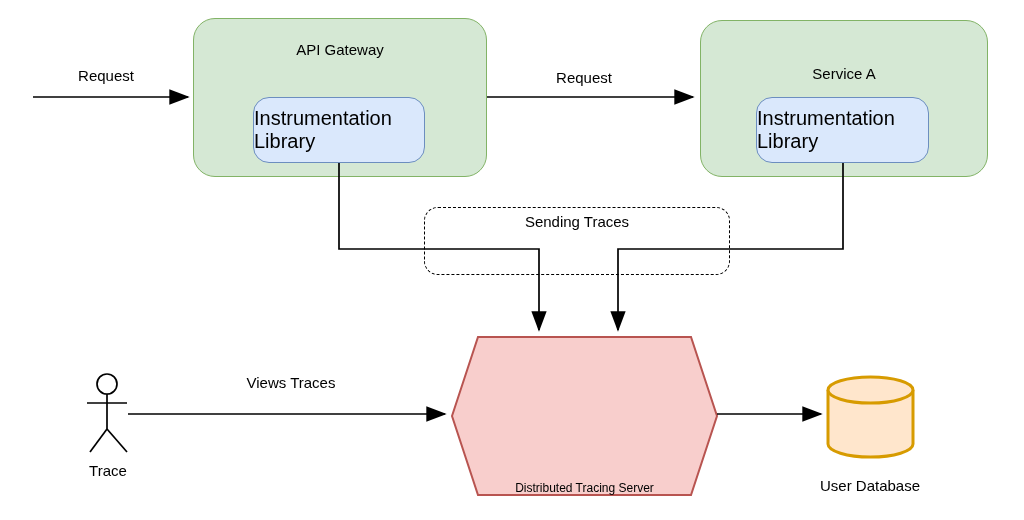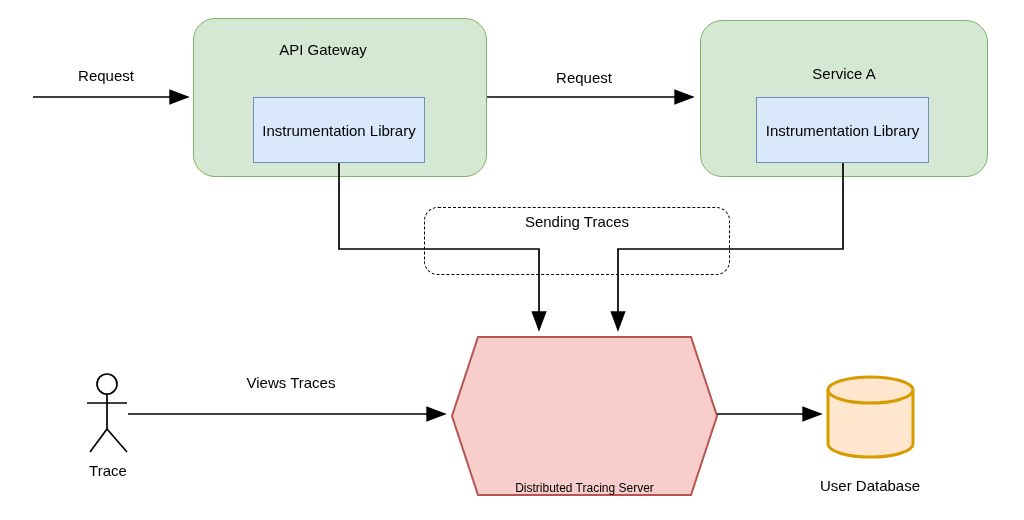--- a/index.html
+++ b/index.html
@@ -13,23 +13,23 @@
   }
   .node{position:absolute;box-sizing:border-box;}
   .green-box{
     background:#d5e8d4;
     border:1.5px solid #82b366;
     border-radius:22px;
   }
   .blue-box{
     background:#dae8fc;
     border:1.5px solid #6c8ebf;
-    border-radius:0;
+    border-radius:16px;
     display:flex;align-items:center;justify-content:center;
-    font-size:15px;
+    font-size:20px;
   }
   .dashed-box{
     border:1.6px dashed #000000;
     border-radius:14px;
     background:transparent;
   }
   .label{
     position:absolute;
     font-size:15px;
     line-height:16px;
@@ -90,21 +90,21 @@
 
     <path d="M 339 163 V 249 H 539 V 330" stroke="#000000" stroke-width="1.7" fill="none" marker-end="url(#arrow)"></path>
 
     <path d="M 843 163 V 249 H 618 V 330" stroke="#000000" stroke-width="1.7" fill="none" marker-end="url(#arrow)"></path>
 
     <path d="M 128 414 H 445" stroke="#000000" stroke-width="1.7" fill="none" marker-end="url(#arrow)"></path>
 
     <path d="M 717 414 H 821" stroke="#000000" stroke-width="1.7" fill="none" marker-end="url(#arrow)"></path>
   </svg>
 
-  <div class="label" style="left:176px;top:42px;width:294px;">API Gateway</div>
+  <div class="label" style="left:193px;top:42px;width:294px;">API Gateway</div>
 
   <div class="label" style="left:700px;top:41px;width:288px;margin-top:25px;">Service A</div>
 
   <div class="label" style="left:424px;top:214px;width:306px;">Sending Traces</div>
 
   <div class="hex-label" style="left:452px;top:337px;width:265px;height:158px;">
     <span>Distributed Tracing Server</span>
   </div>
 
   <div class="label" style="left:46px;top:68px;width:120px;">Request</div>

